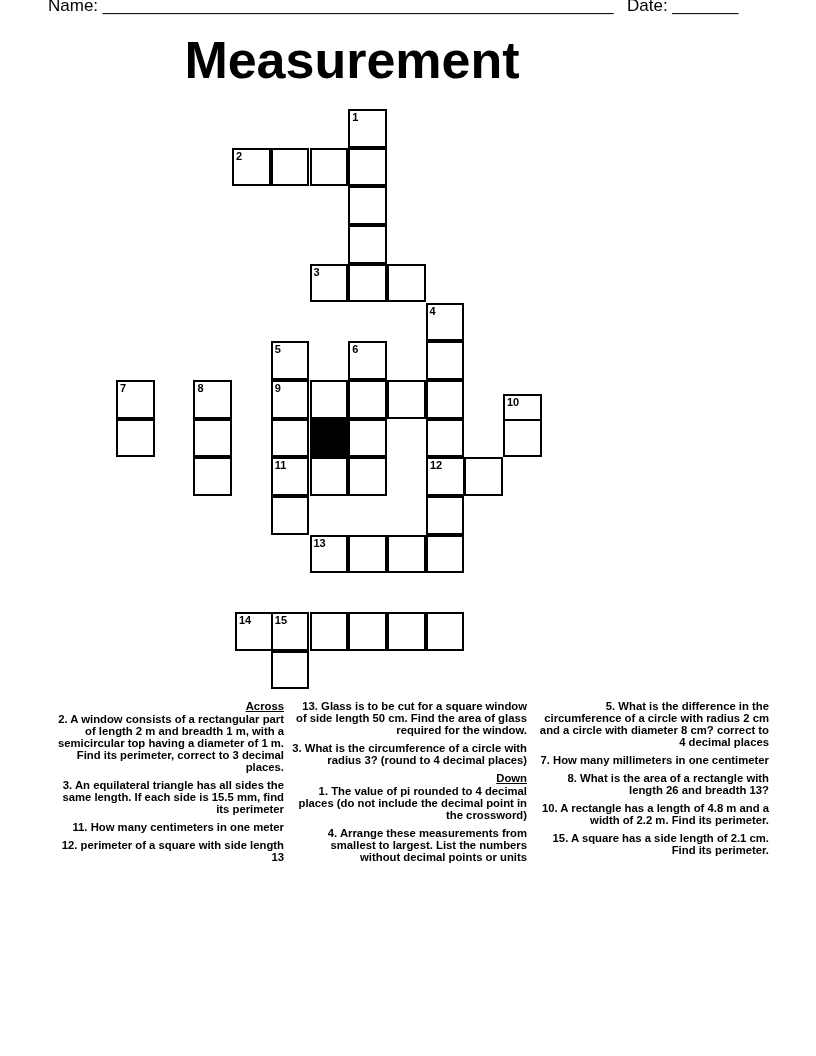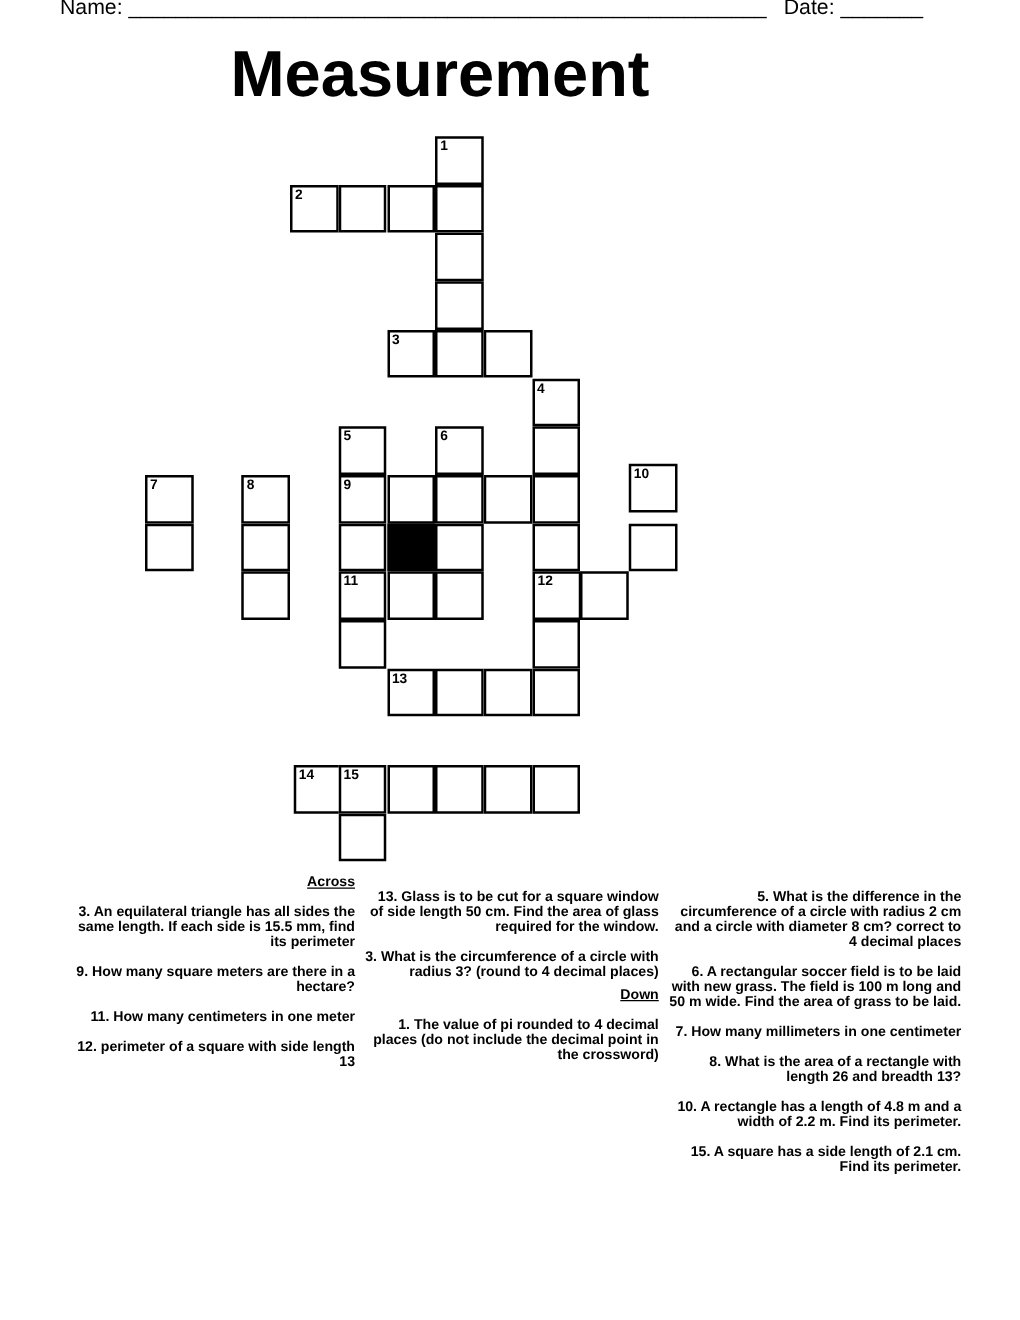--- a/index.html
+++ b/index.html
@@ -10,21 +10,21 @@
   .title { position:absolute; top:30px; left:0; width:704px; text-align:center; font-size:52px; font-weight:bold; letter-spacing:0px; }
   .grid { position:absolute; left:0; top:0; width:816px; height:700px; }
   .cell { position:absolute; width:38.7px; height:38.7px; box-sizing:border-box; border:2px solid #000; background:#fff; margin-left:-1px; margin-top:-1px; }
   .cell.black { background:#000; }
   .num { position:absolute; left:2px; top:0px; font-size:11px; font-weight:bold; line-height:12px; }
   .clues { position:absolute; top:700px; font-size:11.3px; font-weight:bold; line-height:12px; font-family:"Liberation Sans", sans-serif;text-align:right; }
   .col1 { left:48px; width:236px; }
   .col2 { left:291px; width:236px; }
   .col3 { left:533px; width:236px; }
   .sec { text-decoration:underline; margin:0 0 1px 0; }
-  .clue { margin:12px 0 6px 0; }
+  .clue { margin:0 0 6px 0; }
 </style>
 </head>
 <body>
 
 <div class="hdr hdr-name">Name: ______________________________________________________</div>
 <div class="hdr hdr-date">Date: _______</div>
 <div class="title">Measurement</div>
 
 <div class="grid" id="grid">
     <div class="cell" style="left: 349.2px; top: 110px;">
@@ -59,21 +59,21 @@
     <div class="cell" style="left: 194.4px; top: 380.9px;">
       <span class="num">8</span>
     </div>
     <div class="cell" style="left: 271.8px; top: 380.9px;">
       <span class="num">9</span>
     </div>
     <div class="cell" style="left: 310.5px; top: 380.9px;"></div>
     <div class="cell" style="left: 349.2px; top: 380.9px;"></div>
     <div class="cell" style="left: 387.9px; top: 380.9px;"></div>
     <div class="cell" style="left: 426.6px; top: 380.9px;"></div>
-    <div class="cell" style="left: 504px; top: 372px; text-align: center;">
+    <div class="cell" style="left: 504px; top: 395px; text-align: center;">
       <span class="num">10</span>
     </div>
     <div class="cell" style="left: 117px; top: 419.6px;"></div>
     <div class="cell" style="left: 194.4px; top: 419.6px;"></div>
     <div class="cell" style="left: 271.8px; top: 419.6px;"></div>
     <div class="cell black" style="left: 310.5px; top: 419.6px;"></div>
     <div class="cell" style="left: 349.2px; top: 419.6px;"></div>
     <div class="cell" style="left: 426.6px; top: 419.6px;"></div>
     <div class="cell" style="left: 504px; top: 419.6px;"></div>
     <div class="cell" style="left: 194.4px; top: 458.3px;"></div>
@@ -102,33 +102,33 @@
     </div>
     <div class="cell" style="left: 310.5px; top: 613.1px;"></div>
     <div class="cell" style="left: 349.2px; top: 613.1px;"></div>
     <div class="cell" style="left: 387.9px; top: 613.1px;"></div>
     <div class="cell" style="left: 426.6px; top: 613.1px;"></div>
     <div class="cell" style="left: 271.8px; top: 651.8px;"></div>
   </div>
 
 <div class="clues col1">
   <div class="sec">Across</div>
+  <div class="clue"><span>2.</span> <span>A window consists of a rectangular part of length 2 m and breadth 1 m, with a semicircular top having a diameter of 1 m. Find its perimeter, correct to 3 decimal places.</span></div>
   <div class="clue"><span>3.</span> <span>An equilateral triangle has all sides the same length. If each side is 15.5 mm, find its perimeter</span></div>
-  <div class="clue"><span>9.</span> <span>How many square meters are there in a hectare?</span></div>
   <div class="clue"><span>11.</span> <span>How many centimeters in one meter</span></div>
   <div class="clue"><span>12.</span> <span>perimeter of a square with side length 13</span></div>
 </div>
 
 <div class="clues col2">
   <div class="clue"><span>13.</span> <span>Glass is to be cut for a square window of side length 50 cm. Find the area of glass required for the window.</span></div>
   <div class="clue"><span>3.</span> <span>What is the circumference of a circle with radius 3? (round to 4 decimal places)</span></div>
   <div class="sec">Down</div>
   <div class="clue"><span>1.</span> <span>The value of pi rounded to 4 decimal places (do not include the decimal point in the crossword)</span></div>
+  <div class="clue"><span>4.</span> <span>Arrange these measurements from smallest to largest. List the numbers without decimal points or units</span></div>
 </div>
 
 <div class="clues col3">
   <div class="clue"><span>5.</span> <span>What is the difference in the circumference of a circle with radius 2 cm and a circle with diameter 8 cm? correct to 4 decimal places</span></div>
-  <div class="clue"><span>6.</span> <span>A rectangular soccer field is to be laid with new grass. The field is 100 m long and 50 m wide. Find the area of grass to be laid.</span></div>
   <div class="clue"><span>7.</span> <span>How many millimeters in one centimeter</span></div>
   <div class="clue"><span>8.</span> <span>What is the area of a rectangle with length 26 and breadth 13?</span></div>
   <div class="clue"><span>10.</span> <span>A rectangle has a length of 4.8 m and a width of 2.2 m. Find its perimeter.</span></div>
   <div class="clue"><span>15.</span> <span>A square has a side length of 2.1 cm. Find its perimeter.</span></div>
 </div>
 
 </body></html>

